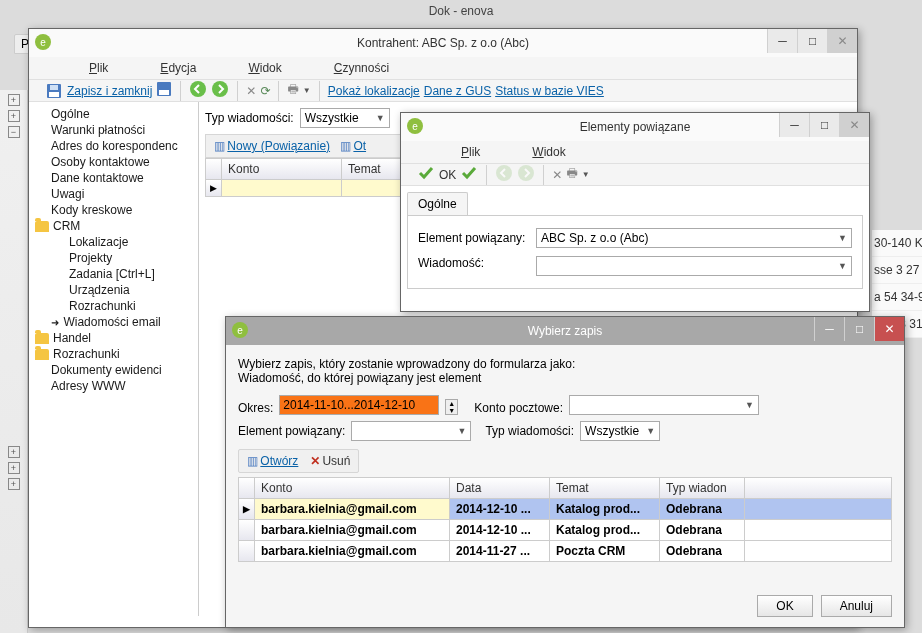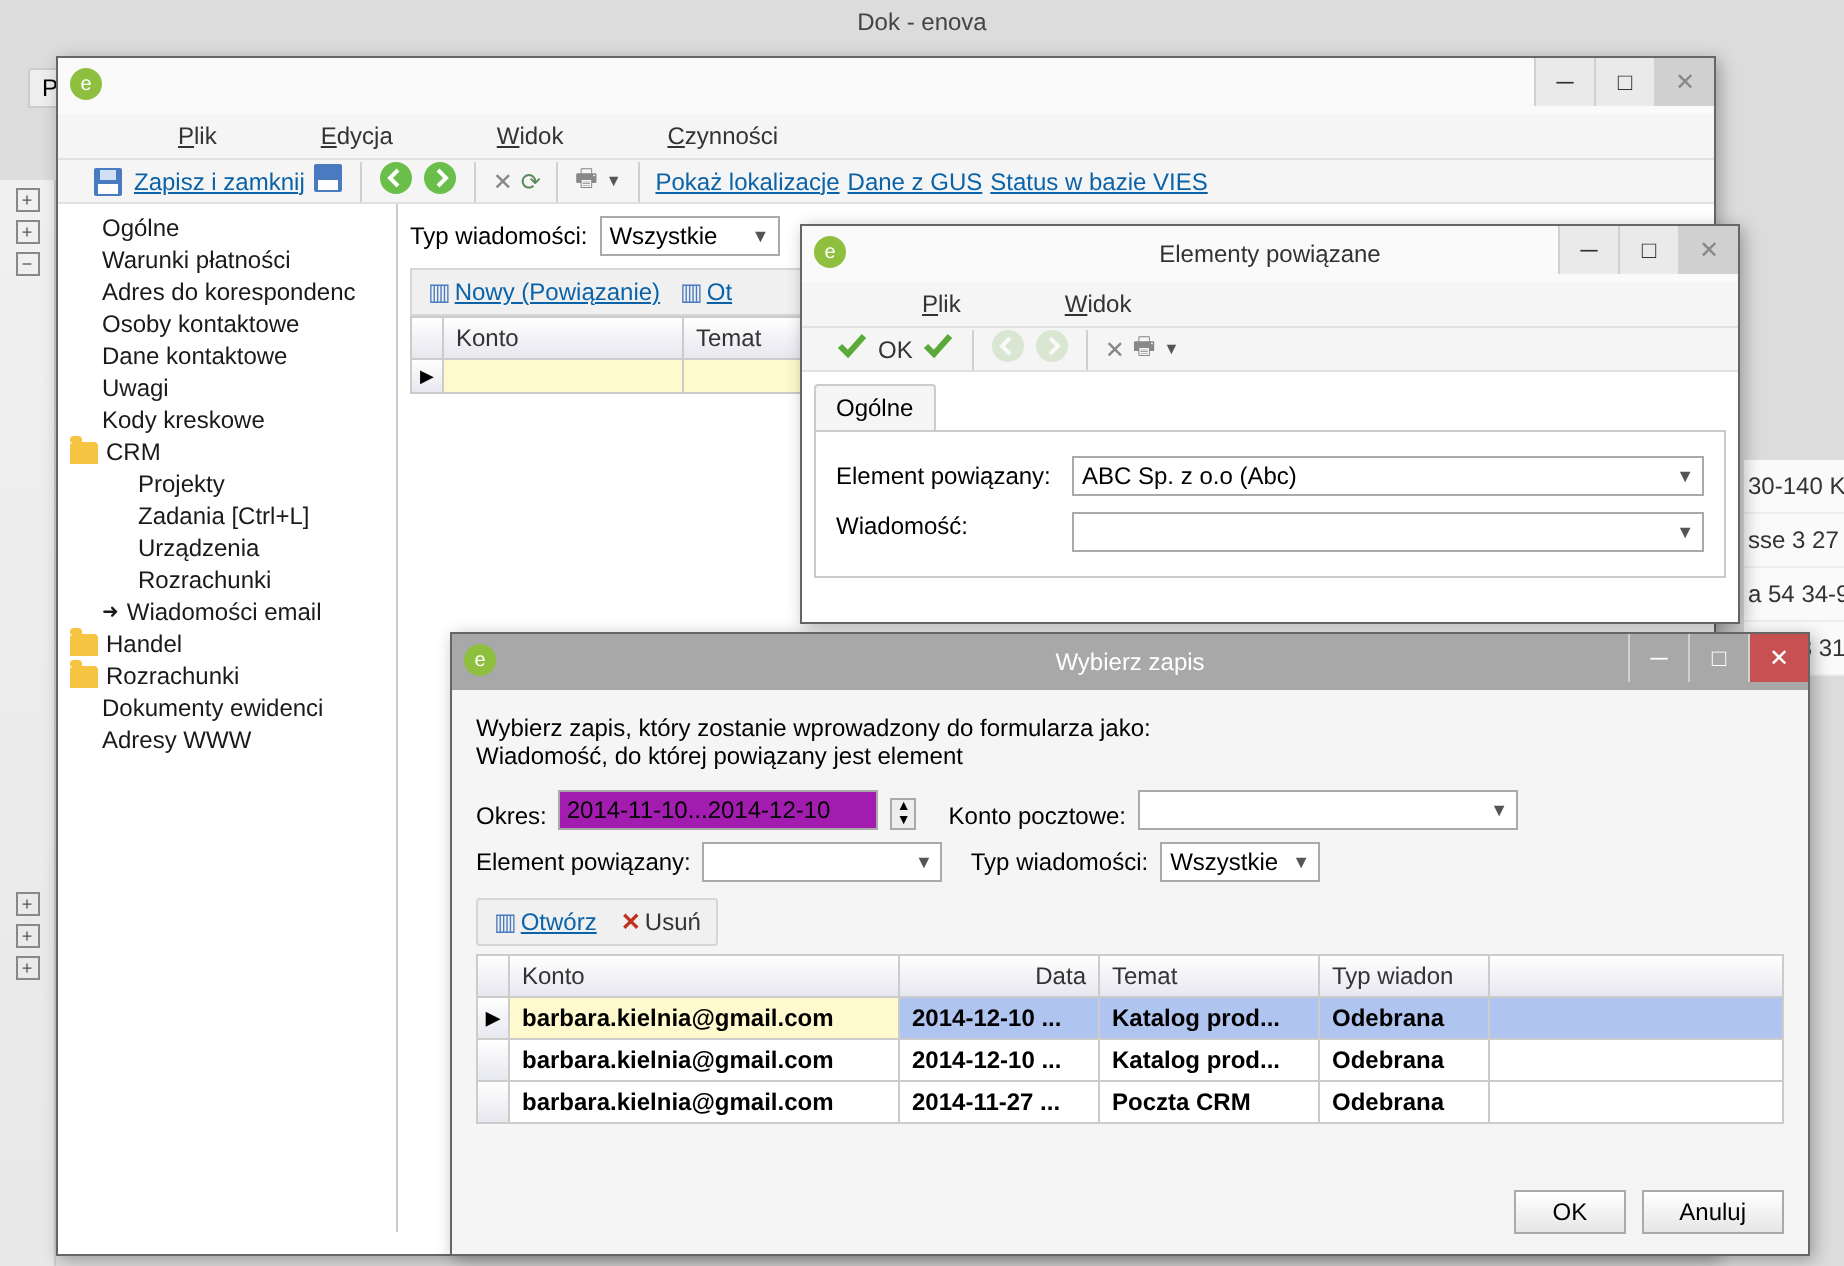--- a/index.html
+++ b/index.html
@@ -36,21 +36,21 @@
 .button { background: linear-gradient(#fff, #e6e6e6); border: 1px solid #aaa; padding: 3px 18px; cursor: default; }
 .toolbar2 { display: flex; align-items: center; gap: 2px; padding: 4px 8px; border: 1px solid #d6d6d6; background: #f0f0f0; }
 .row-marker { width: 16px; background: linear-gradient(#fff, #e7e7ef); border-right: 1px solid #ccc; display: flex; align-items: center; justify-content: center; font-size: 9px; }
 .tab { display: inline-block; background: #f5f5f5; border: 1px solid #ccc; border-bottom: none; padding: 4px 10px; border-radius: 2px 2px 0 0; }
 .truncated-bg { position: absolute; right: 0; top: 230px; width: 50px; font-size: 11px; color: #333; }
 .truncated-bg div { padding: 6px 2px; border-bottom: 1px solid #eee; white-space: nowrap; text-align: left; background: #fafafa; }
 .left-gutter { position: absolute; left: 0; top: 90px; width: 28px; background: linear-gradient(#f0f0f0, #e8e8e8); border-right: 1px solid #ccc; height: 543px; }
 .left-gutter .box { width: 12px; height: 12px; border: 1px solid #888; margin: 4px auto; font-size: 9px; text-align: center; line-height: 10px; color: #555; }
 .fo-box { position: absolute; left: 0; top: 108px; background: #2a7a2a; color: #fff; padding: 3px 7px; font-weight: bold; border-radius: 2px; }
 .pase { position: absolute; left: 0; top: 88px; color: #333; padding: 2px 4px; font-size: 11px; }
-input[type=text], select { border: 1px solid #aaa; height: 20px; padding: 1px 3px; background: #a21caf; }
+input[type=text], select { border: 1px solid #aaa; height: 20px; padding: 1px 3px; background: #f97316; }
 </style>
 </head>
 <body>
 
 <div style="position:absolute; top:4px; left:0; right:0; text-align:center; color:#444;">Dok - enova</div>
 <div class="truncated-bg">
   <div>30-140 Kr</div>
   <div>sse 3  27</div>
   <div>a 54 34-9</div>
   <div>owa 3 31</div>
@@ -66,20 +66,21 @@
   <div style="height:300px"></div>
   <div class="box">+</div>
   <div class="box">+</div>
   <div class="box">+</div>
 
 </div>
 
 <div class="window" style="left:28px; top:28px; width:830px; height:600px;">
   <div class="titlebar">
     <span class="app-icon">e</span>
+    <span class="titlebar-text">Kontrahent: ABC Sp. z o.o (Abc)</span>
     <div class="win-controls">
       <div class="win-btn">─</div>
       <div class="win-btn">□</div>
       <div class="win-btn close-gray">✕</div>
     </div>
   </div>
   <div class="menubar">
     <span><u>P</u>lik</span>
     <span><u>E</u>dycja</span>
     <span><u>W</u>idok</span>
@@ -124,20 +125,21 @@
       <div class="tree-item indent1">Warunki płatności</div>
       <div class="tree-item indent1">Adres do korespondenc</div>
       <div class="tree-item indent1">Osoby kontaktowe</div>
       <div class="tree-item indent1">Dane kontaktowe</div>
       <div class="tree-item indent1">Uwagi</div>
       <div class="tree-item indent1">Kody kreskowe</div>
       <div class="tree-item">
           <span class="folder-icon"></span>
           <span>CRM</span>
         </div>
+      <div class="tree-item indent2">Lokalizacje</div>
       <div class="tree-item indent2">Projekty</div>
       <div class="tree-item indent2">Zadania [Ctrl+L]</div>
       <div class="tree-item indent2">Urządzenia</div>
       <div class="tree-item indent2">Rozrachunki</div>
       <div class="tree-item indent1">
           <span style="font-size:10px;">➜</span> 
           <span>Wiadomości email</span>
         </div>
       <div class="tree-item">
           <span class="folder-icon"></span>
@@ -277,21 +279,21 @@
       <span style="color:#4a7abf;">▥</span>
       <span class="link-blue">Otwórz</span>
       <span style="margin:0 4px;"></span>
       <span style="color:#c03020; font-weight:bold;">✕</span>
       <span style="color:#333;">Usuń</span>
     </div>
     <div style="margin-top:4px;">
       <div class="grid-header">
         <div class="row-marker"></div>
         <div style="width:195px;">Konto</div>
-        <div style="width:100px;text-align:right;">Data</div>
+        <div style="width:100px;">Data</div>
         <div style="width:110px;">Temat</div>
         <div style="width:85px;">Typ wiadon</div>
       </div>
       <div class="grid-row selected bold">
         <div class="row-marker">▶</div>
         <div style="width:195px; background:#fffacd;">barbara.kielnia@gmail.com</div>
         <div style="width:100px;">2014-12-10 ...</div>
         <div style="width:110px;">Katalog prod...</div>
         <div style="width:85px;">Odebrana</div>
       </div>

